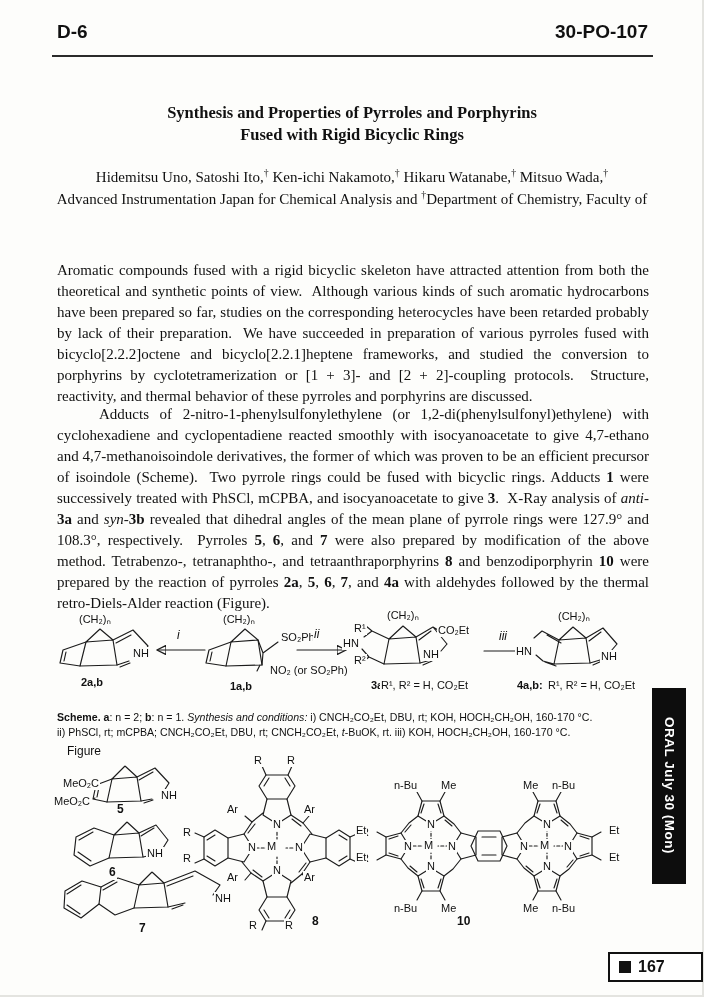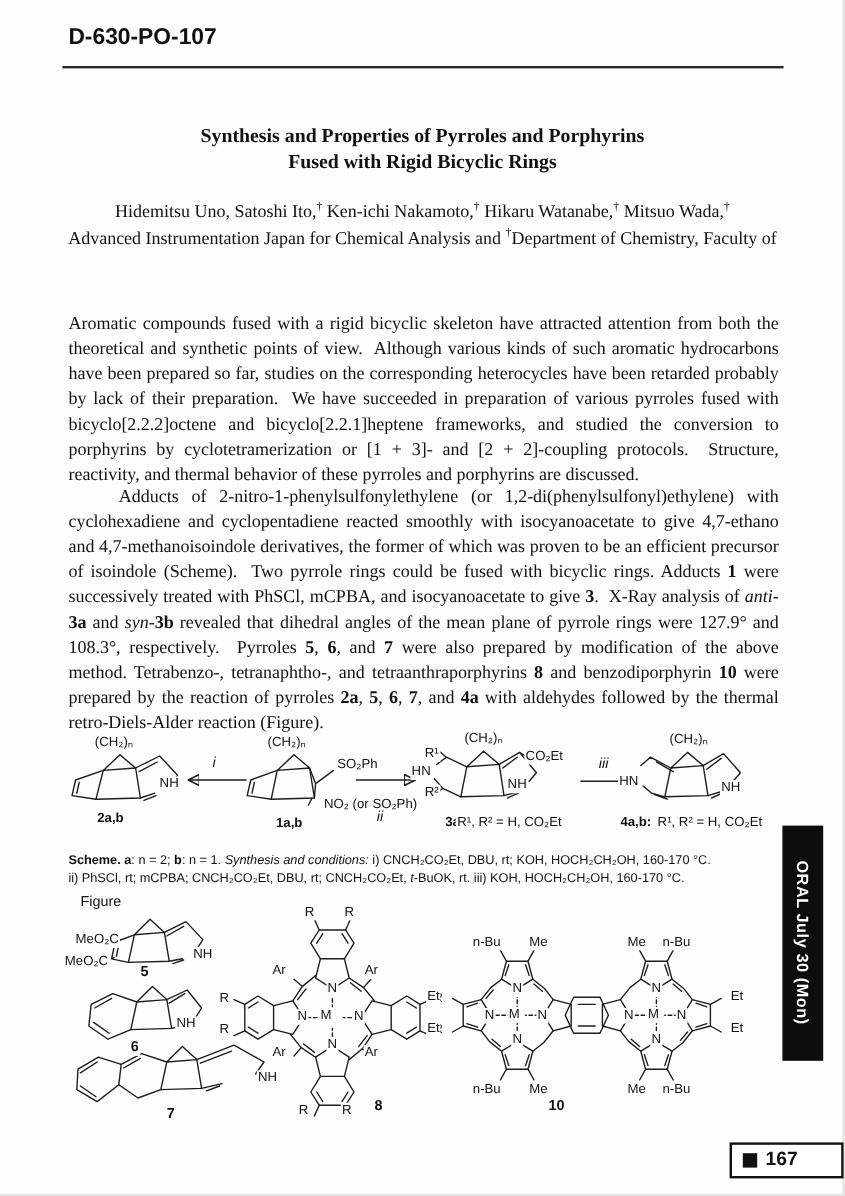--- a/index.html
+++ b/index.html
@@ -1,19 +1,19 @@
 <!DOCTYPE html>
 <html><head>
 <meta charset="utf-8">
 <style>
   html,body{margin:0;padding:0;background:#d8d8d4;}
   .page{position:relative;width:704px;height:997px;background:#fdfdfb;overflow:hidden;
         font-family:"Liberation Serif",serif;color:#111;
         box-shadow:inset -2px -2px 0 #e4e4e0;}
-  .hdr{position:absolute;top:21px;left:57px;width:591px;display:flex;justify-content:flex-start;
+  .hdr{position:absolute;top:21px;left:57px;width:591px;display:flex;justify-content:space-between;
        font-family:"Liberation Sans",sans-serif;font-weight:bold;font-size:19px;}
   .rule{position:absolute;top:55px;left:52px;width:601px;height:2px;background:#2a2a2a;}
   .title{position:absolute;top:102px;left:0;width:704px;text-align:center;
          font-weight:bold;font-size:16.5px;line-height:21.5px;}
   .authors{position:absolute;top:167px;left:28px;width:648px;text-align:center;
            font-size:15px;line-height:21.7px;}
   sup{font-size:65%;line-height:0;}
   .para{position:absolute;left:57px;width:592px;font-size:15px;line-height:21px;
         text-align:justify;white-space:pre-wrap;}
   .p1{top:260px;}
@@ -165,21 +165,21 @@
 
   <div>
       <span class="chem-label" style="left: 78px; top: 613px;">(CH₂)ₙ</span>
       <span class="chem-label" style="left: 132px; top: 647px;">NH</span>
       <span class="chem-label" style="left: 80px; top: 676px; font-weight: bold;">2a,b</span>
       <span class="chem-label" style="left: 176px; top: 629px; font-style: italic; font-size: 12px;">i</span>
       <span class="chem-label" style="left: 222px; top: 613px;">(CH₂)ₙ</span>
       <span class="chem-label" style="left: 280px; top: 631px;">SO₂Ph</span>
       <span class="chem-label" style="left: 249px; top: 664px; margin-left: 20px;">NO₂ (or SO₂Ph)</span>
       <span class="chem-label" style="left: 229px; top: 680px; font-weight: bold;">1a,b</span>
-      <span class="chem-label" style="left: 313px; top: 628px; font-style: italic; font-size: 12px; margin-top: 46px;">ii</span>
+      <span class="chem-label" style="left: 313px; top: 628px; font-style: italic; font-size: 12px;">ii</span>
       <span class="chem-label" style="left: 386px; top: 609px;">(CH₂)ₙ</span>
       <span class="chem-label" style="left: 353px; top: 622px;">R¹</span>
       <span class="chem-label" style="left: 342px; top: 637px;">HN</span>
       <span class="chem-label" style="left: 353px; top: 654px;">R²</span>
       <span class="chem-label" style="left: 437px; top: 624px;">CO₂Et</span>
       <span class="chem-label" style="left: 422px; top: 648px;">NH</span>
       <span class="chem-label" style="left: 370px; top: 679px; font-weight: bold;">3a,b:</span>
       <span class="chem-label" style="left: 380px; top: 679px;">R¹, R² = H, CO₂Et</span>
       <span class="chem-label" style="left: 498px; top: 630px; font-style: italic; font-size: 12px;">iii</span>
       <span class="chem-label" style="left: 557px; top: 610px;">(CH₂)ₙ</span>

